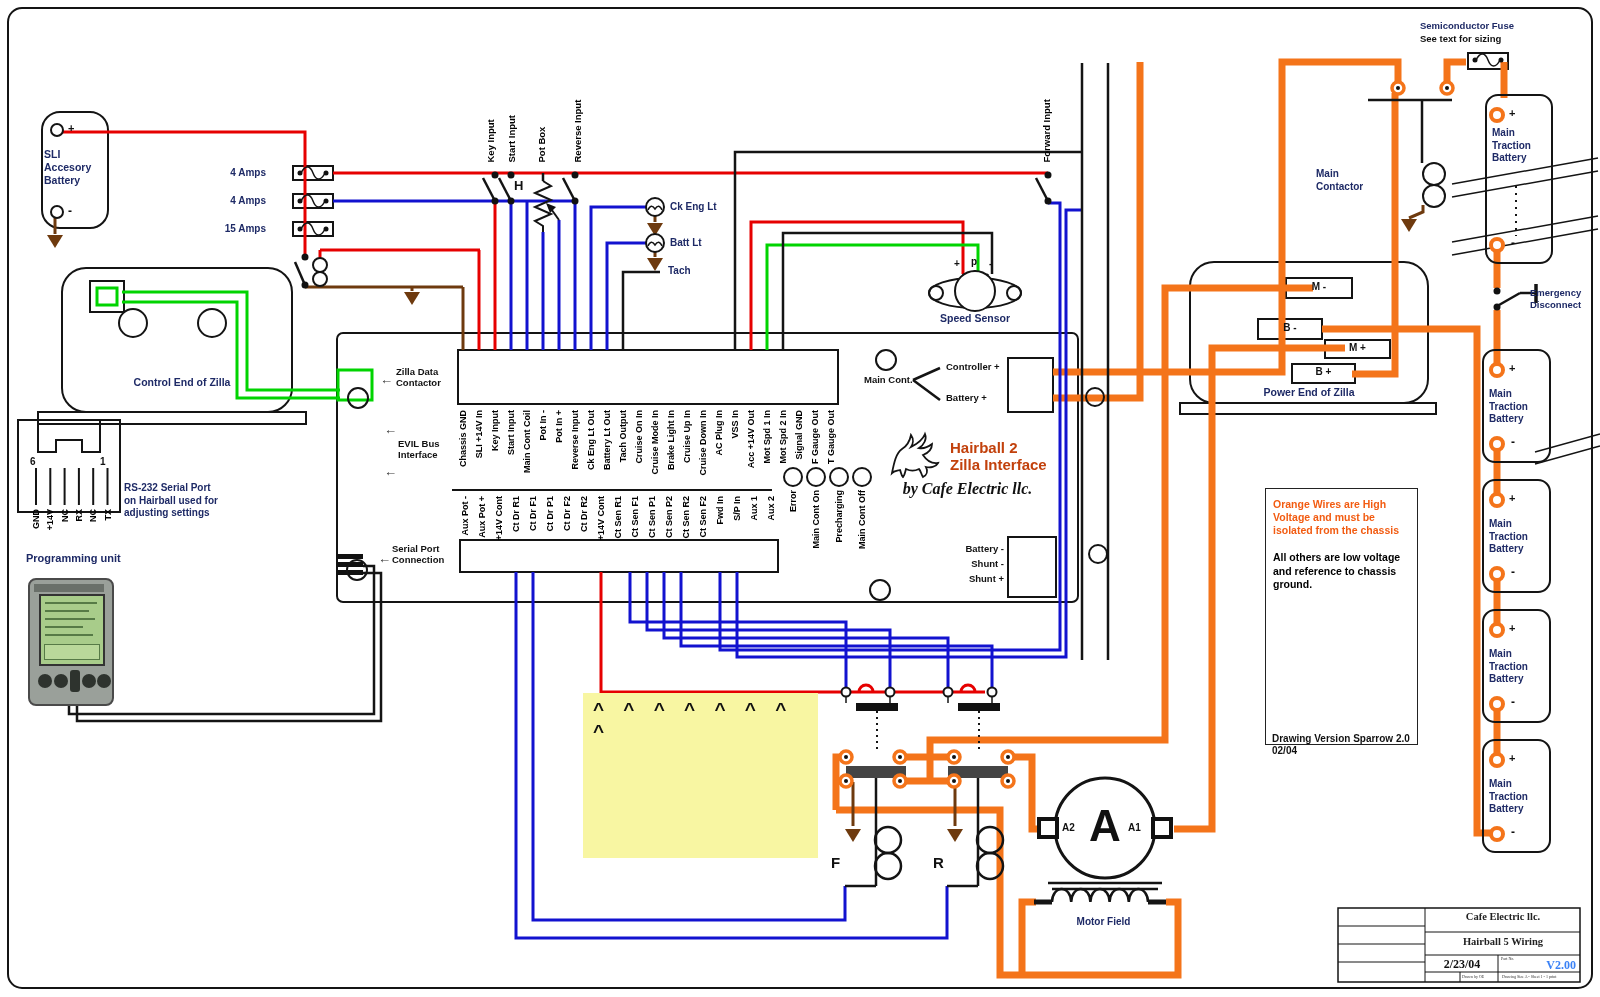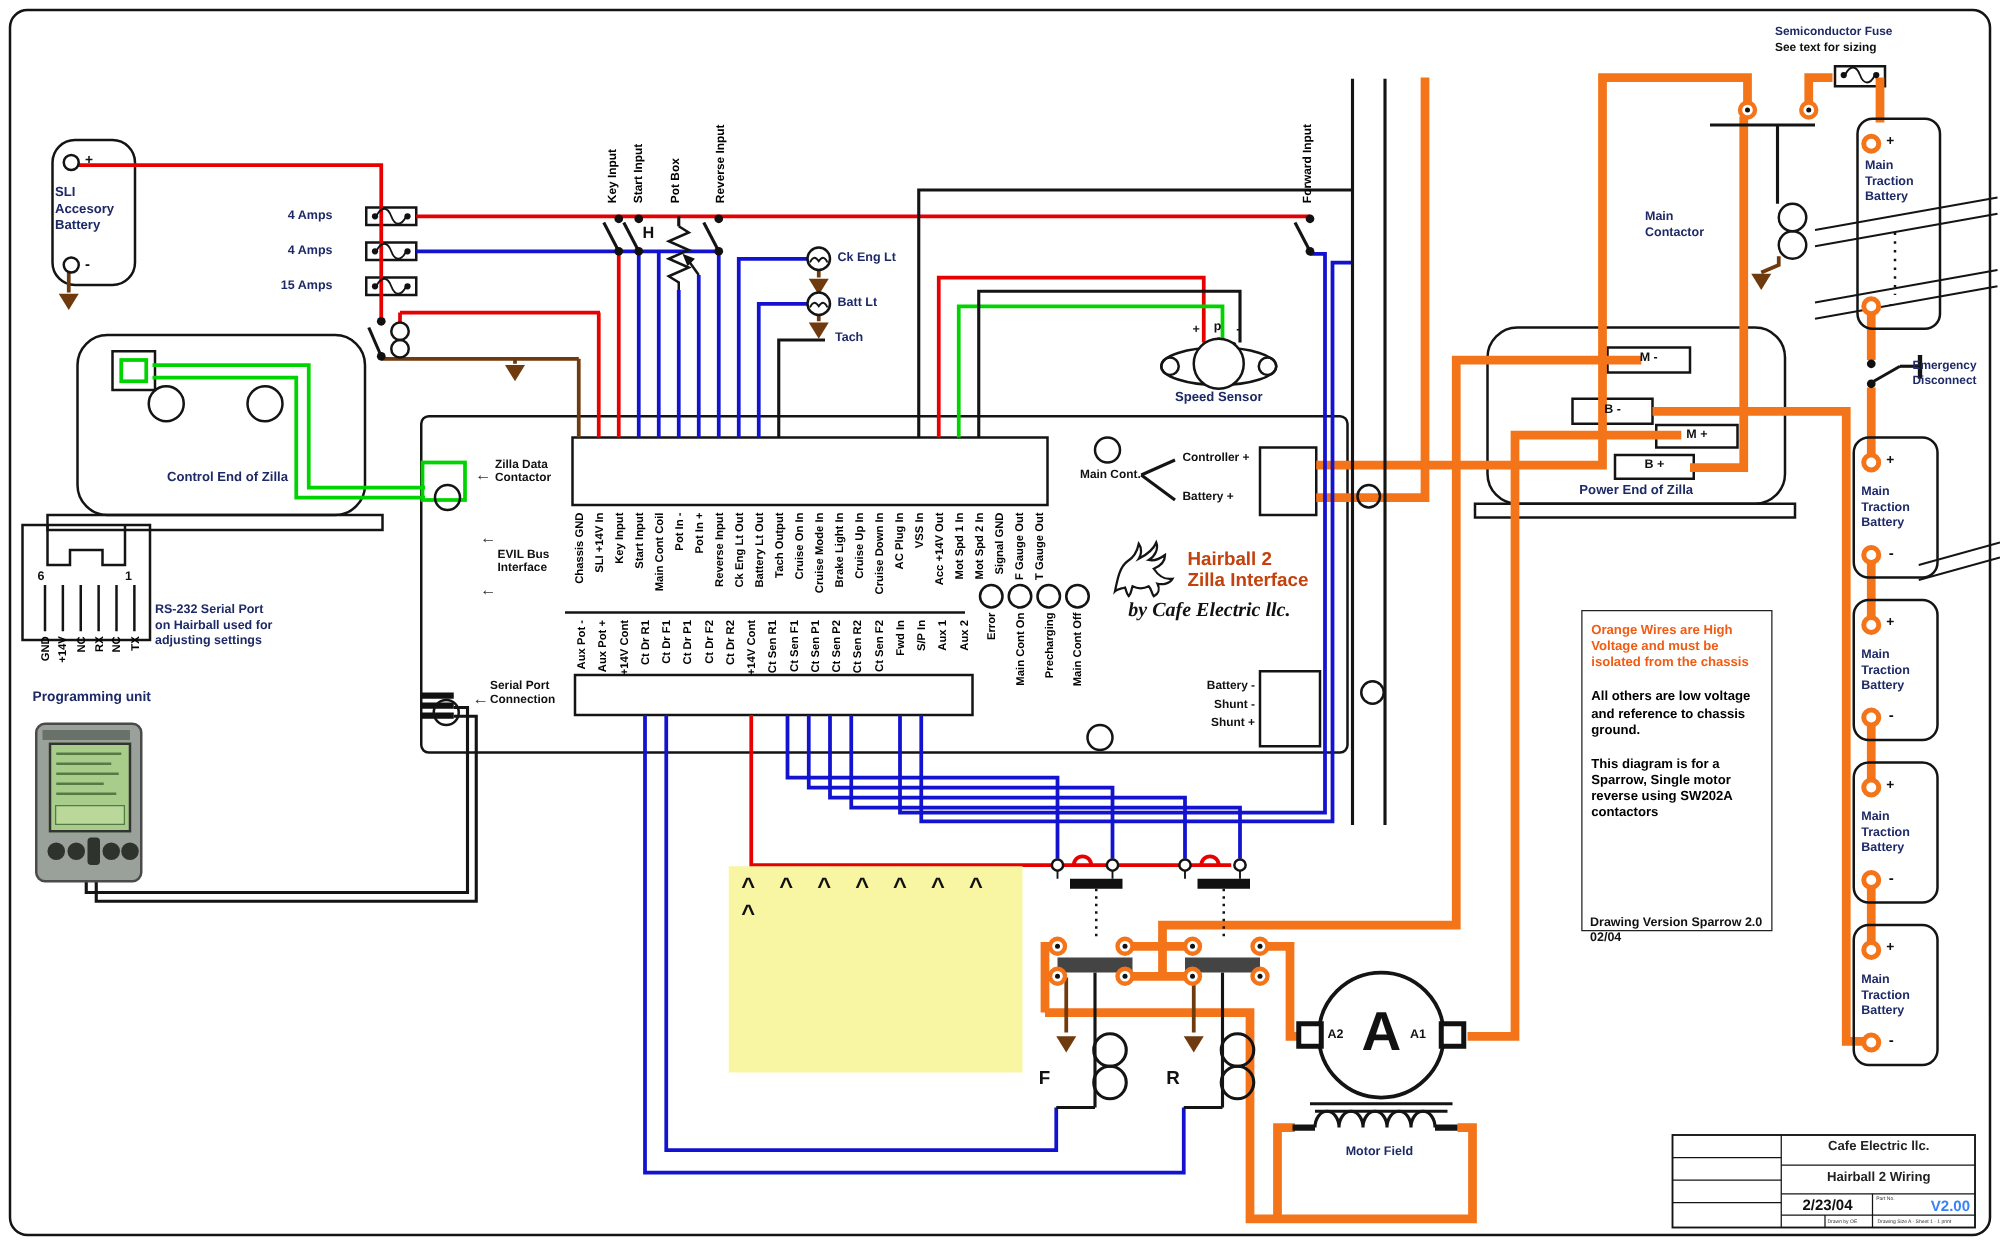--- a/index.html
+++ b/index.html
@@ -20,21 +20,21 @@
   .byline{position:absolute;font-family:"Liberation Serif",serif;font-style:italic;font-weight:bold;color:#111;}
   .bigA{position:absolute;font-weight:bold;color:#111;}
   .coilL{position:absolute;font-weight:bold;color:#111;}
   #hvnote{position:absolute;left:1265px;top:488px;width:153px;height:257px;border:1.5px solid #222;
           box-sizing:border-box;padding:9px 7px;}
   #hvnote .p{font-size:10.5px;font-weight:bold;margin:0 0 14px 0;line-height:1.25;}
   #ynote{position:absolute;left:583px;top:693px;width:235px;height:165px;background:#f8f6a2;
          box-sizing:border-box;padding:6px 10px;}
   #ycarets{font-size:19px;font-weight:bold;letter-spacing:7px;color:#111;}
   #ytext{font-size:25px;color:#151515;line-height:1.18;white-space:pre-line;}
-  #tblock div{position:absolute;box-sizing:border-box;}
+  #tblock div{position:absolute;box-sizing:border-box;font-family:Liberation Serif, serif;}
   .palm{position:absolute;}
 </style>
 </head>
 <body>
 
 <div id="stage">
   <svg id="wires" width="1600" height="997">
       <rect x="8" y="8" width="1584" height="980" fill="none" stroke="#141414" stroke-width="2" rx="14"></rect>
       <rect x="42" y="112" width="66" height="116" fill="none" stroke="#141414" stroke-width="2" rx="18"></rect>
       <rect x="62" y="268" width="230" height="144" fill="none" stroke="#141414" stroke-width="2" rx="24"></rect>
@@ -310,31 +310,30 @@
       <div style="position:absolute;left:18px;top:6px;width:14px;height:14px;border-radius:50%;background:#2e332e;"></div>
       <div style="position:absolute;left:34px;top:2px;width:10px;height:22px;background:#2e332e;border-radius:3px;"></div>
       <div style="position:absolute;left:46px;top:6px;width:14px;height:14px;border-radius:50%;background:#2e332e;"></div>
       <div style="position:absolute;left:61px;top:6px;width:14px;height:14px;border-radius:50%;background:#2e332e;"></div>
     </div>
   </div>
 
   <div id="hvnote">
     <div class="p" style="color:#f25c12;">Orange Wires are High Voltage and must be isolated from the chassis</div>
     <div class="p">All others are low voltage and reference to chassis ground.</div>
-    <div class="p">This diagram is for a Sparrow, Single motor reverse using SW202A contactors</div>
   </div>
   <div class="lab2" style="left:1272px;top:733px;width:142px;font-size:10px;">Drawing Version Sparrow 2.0 02/04</div>
 
   <div id="ynote">
     <div id="ycarets">^ ^ ^ ^ ^ ^ ^ ^</div>
   </div>
 
   <div id="tblock">
     <div style="left:1426px;top:911px;width:154px;height:20px;text-align:center;font-size:10.5px;font-weight:bold;color:#222;">Cafe Electric llc.</div>
-    <div style="left:1426px;top:936px;width:154px;height:18px;text-align:center;font-size:10.5px;font-weight:bold;color:#222;">Hairball 2 Wiring</div>
+    <div style="left:1426px;top:936px;width:154px;height:18px;text-align:center;font-size:10.5px;font-weight:bold;color:#222;">Hairball 5 Wiring</div>
     <div style="left:1427px;top:957px;width:70px;text-align:center;font-size:12px;font-weight:bold;color:#111;">2/23/04</div>
     <div style="left:1501px;top:956px;width:40px;font-size:4px;color:#333;">Part No.</div>
     <div style="left:1506px;top:958px;width:70px;text-align:right;font-size:12px;font-weight:bold;color:#3b82f6;">V2.00</div>
     <div style="left:1462px;top:974px;width:36px;font-size:4px;color:#333;">Drawn by OE</div>
     <div style="left:1502px;top:974px;width:78px;font-size:4px;color:#333;">Drawing Size A - Sheet 1 - 1 print</div>
   </div>
 <div class="lab pre" style="left: 1492px; top: 127px; width: 60px; font-size: 10px;">Main
 Traction
 Battery</div>
     <div class="lab2" style="left: 1509px; top: 107px; width: 12px; font-size: 11px;">+</div>

